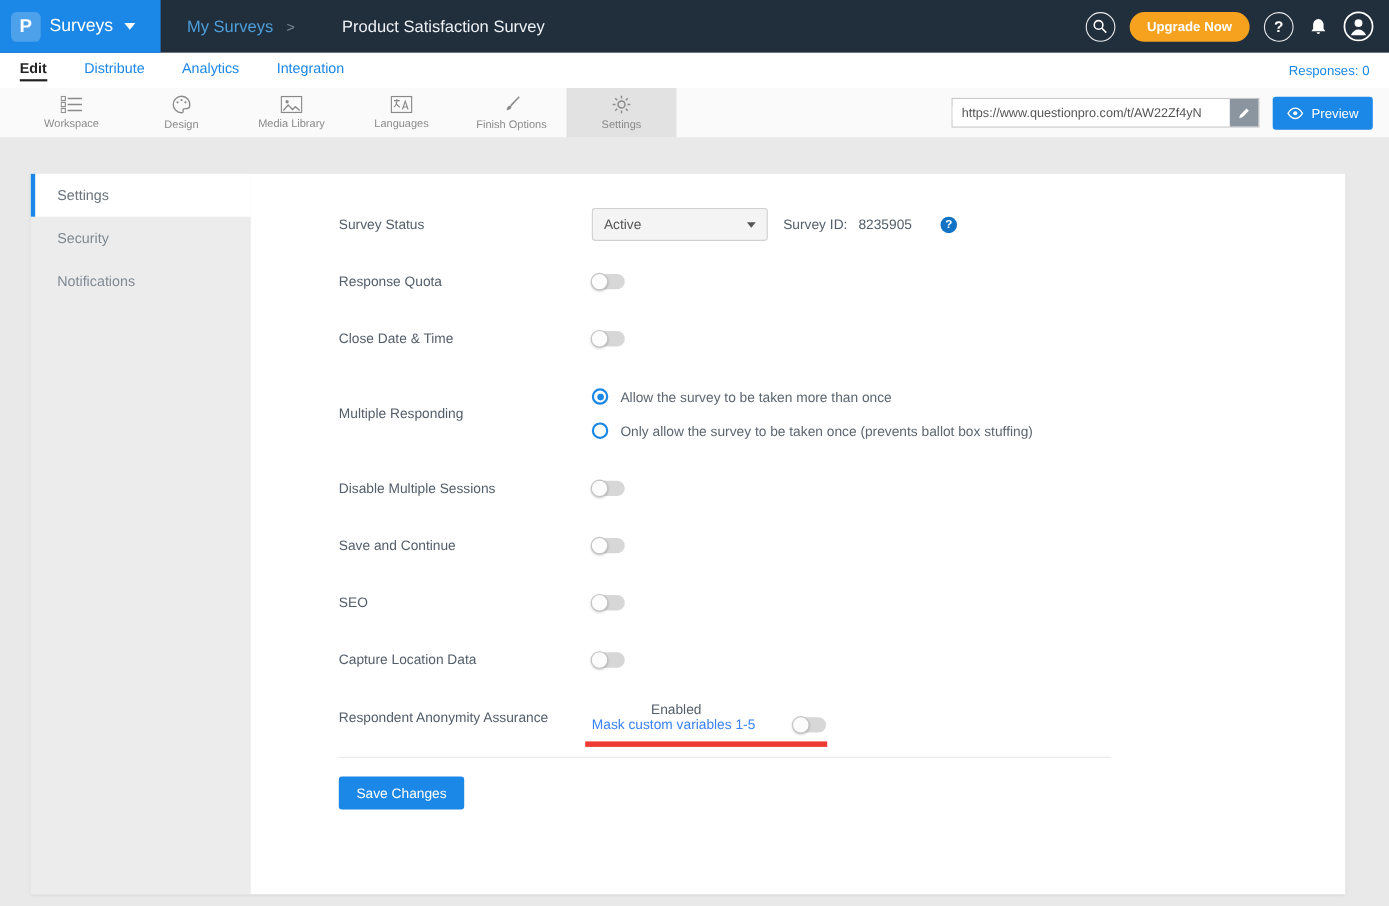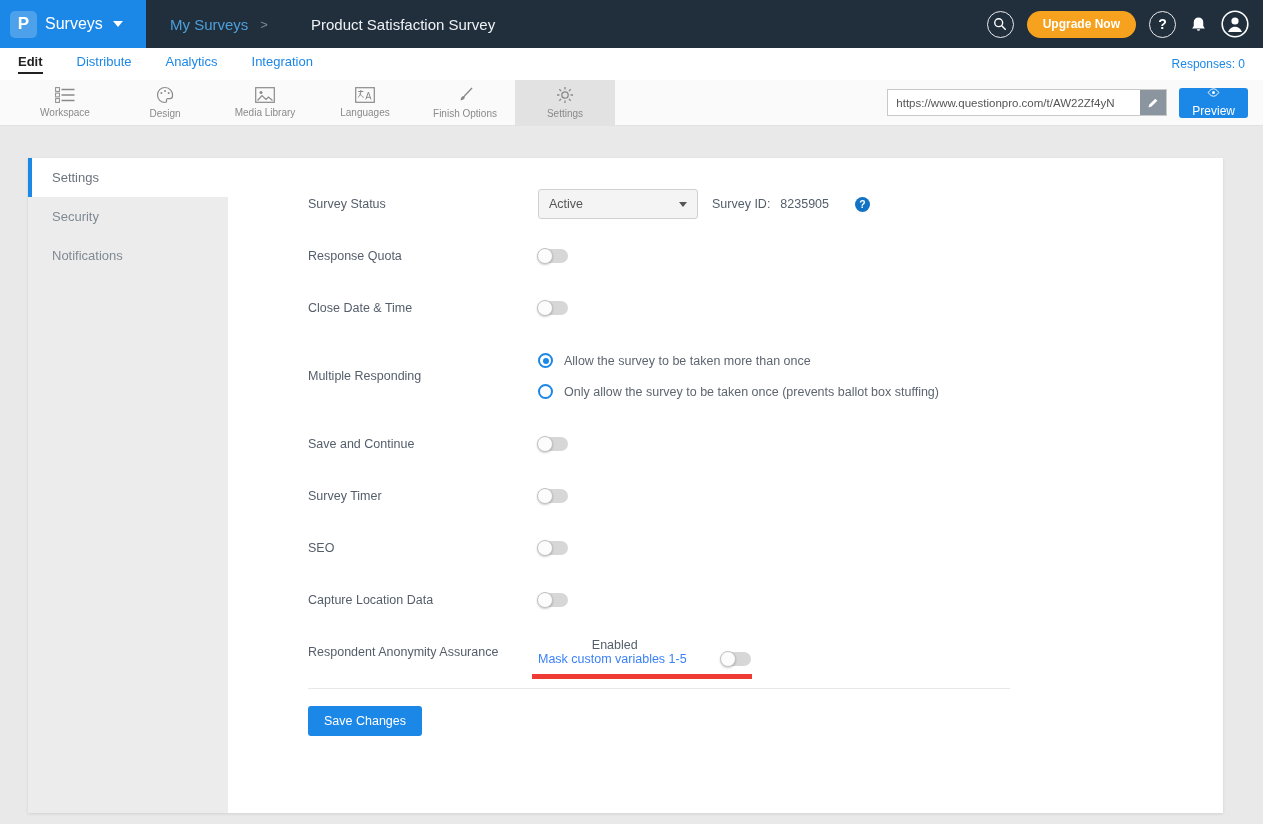--- a/index.html
+++ b/index.html
@@ -37,21 +37,21 @@
   .responses { margin-left:auto; color:var(--brand-blue); font-size:12px; }
 
   
   .toolbar { height:46px; background:#fafafa; border-bottom:1px solid #e2e2e2; display:flex; align-items:stretch; padding-left:15px; }
   .tool-item { width:100px; display:flex; flex-direction:column; align-items:center; justify-content:center; gap:4px; color:#8a8a8a; font-size:10px; cursor:pointer; }
   .tool-item.active { background:#e2e2e2; }
   .toolbar-right { margin-left:auto; display:flex; align-items:center; gap:12px; padding-right:15px; }
   .url-box { display:flex; align-items:center; width:280px; height:27px; background:#fff; border:1px solid #c9c9c9; }
   .url-input { flex:1; border:none; outline:none; font-size:11.5px; color:#555; padding:0 8px; font-family:"Liberation Sans", sans-serif; min-width:0; }
   .url-edit { width:26px; height:100%; background:#8a959f; display:flex; align-items:center; justify-content:center; cursor:pointer; flex-shrink:0; }
-  .preview-btn { height:30px; background:var(--brand-blue); color:#fff; border:none; border-radius:3px; padding:0 13px; font-size:12px; display:flex; align-items:center; gap:7px; cursor:pointer;flex-direction:column; }
+  .preview-btn { height:30px; background:var(--brand-blue); color:#fff; border:none; border-radius:3px; padding:0 13px; font-size:12px; display:flex; align-items:center; gap:7px; cursor:pointer; }
 
   
   .content { padding:32px 40px 14px 28px; }
   .card { background:#fff; display:flex; min-height:655px; box-shadow:0 1px 3px rgba(0,0,0,.10); }
   .side { width:200px; background:#ececec; flex-shrink:0; }
   .side-item { height:39px; display:flex; align-items:center; padding-left:24px; color:#808a93; font-size:13px; cursor:pointer; }
   .side-item.active { background:#fff; border-left:4px solid var(--brand-blue); padding-left:20px; color:#6b747c; }
 
   .form { flex:1; padding:30px 0 0 80px; }
   .row { display:flex; align-items:center; min-height:32px; margin-bottom:20px; }
@@ -260,36 +260,36 @@
             <span>Allow the survey to be taken more than once</span>
           </label>
           <label class="radio-item">
             <span class="radio"></span>
             <span>Only allow the survey to be taken once (prevents ballot box stuffing)</span>
           </label>
         </div>
       </div>
 
       
+      <div class="row">
+        <div class="row-label">Disable Multiple Sessions</div>
+        <div class="toggle">
+            <div class="knob"></div>
+          </div>
+      </div>
 
       
       <div class="row">
         <div class="row-label">Save and Continue</div>
         <div class="toggle">
             <div class="knob"></div>
           </div>
       </div>
 
       
-      <div class="row">
-        <div class="row-label">Survey Timer</div>
-        <div class="toggle">
-            <div class="knob"></div>
-          </div>
-      </div>
 
       
       <div class="row">
         <div class="row-label">SEO</div>
         <div class="toggle">
             <div class="knob"></div>
           </div>
       </div>
 
       

